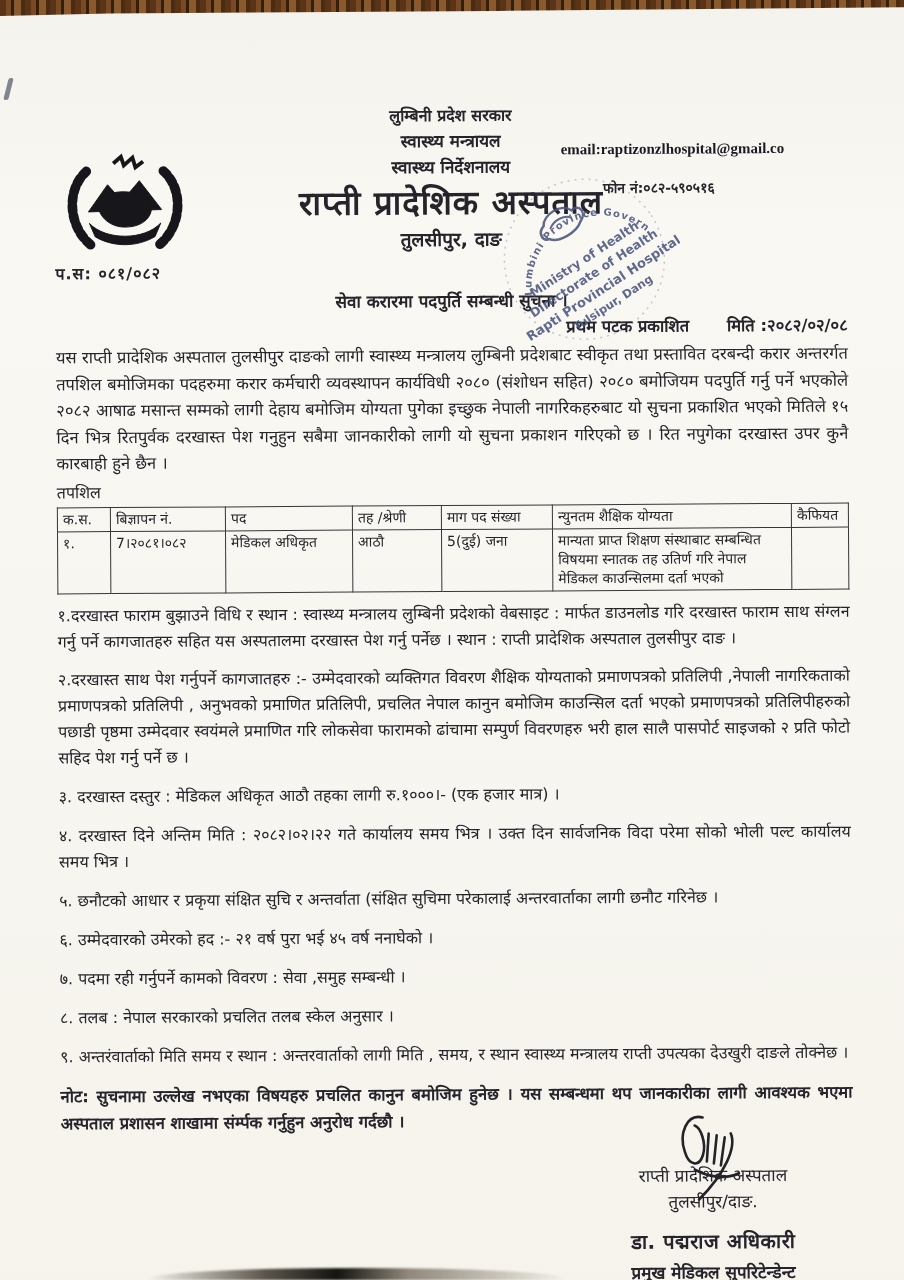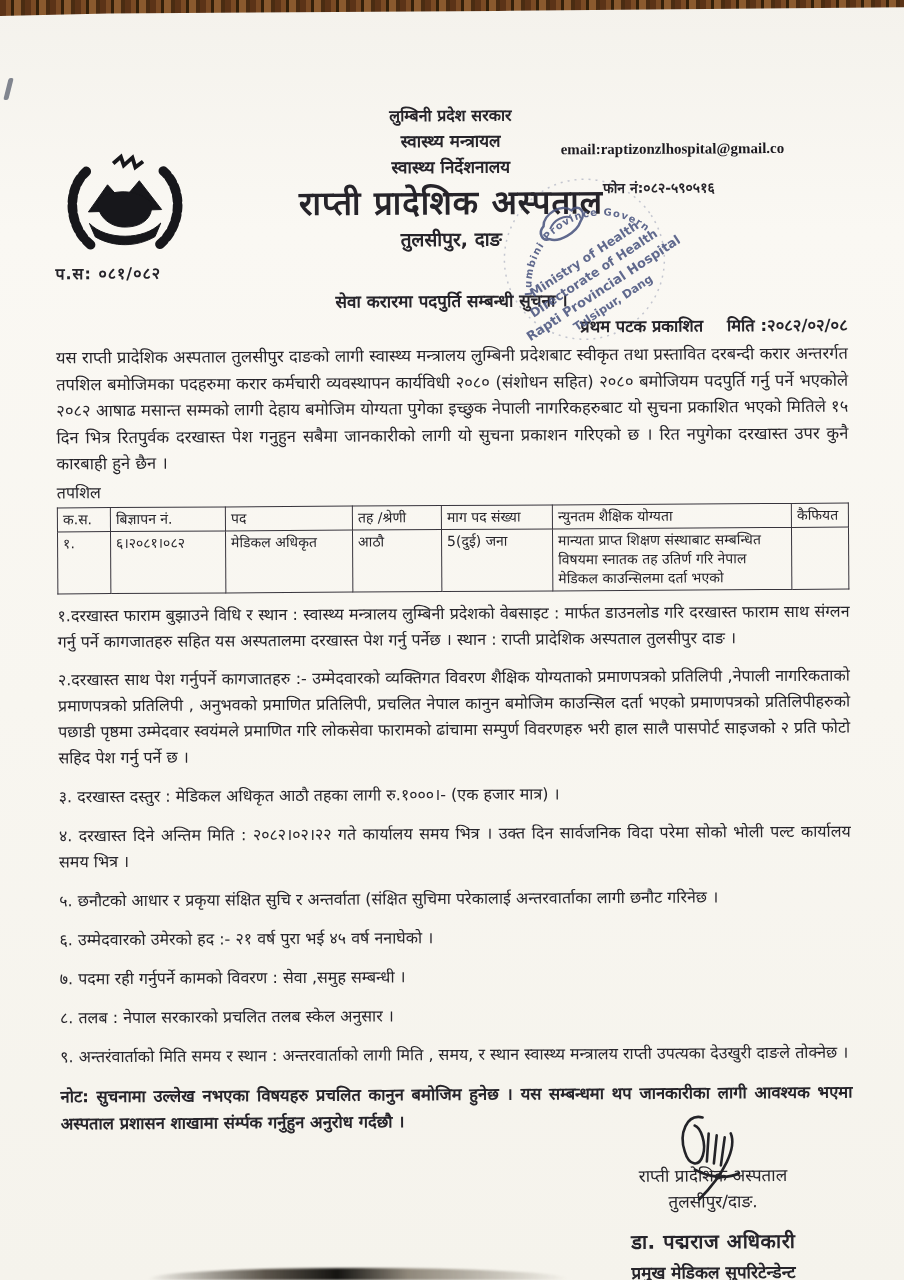--- a/index.html
+++ b/index.html
@@ -32,21 +32,21 @@
   .lh-loc{font-size:19px;font-weight:bold;margin-top:2px;}
   .emblem{position:absolute;left:0;top:44px;width:140px;height:106px;}
   .contact{position:absolute;left:506px;top:38px;width:300px;text-align:left;}
   .email{font-family:"Liberation Serif",serif;font-weight:bold;font-size:15px;color:#1c1a20;}
   .phone{margin-top:20px;margin-left:42px;font-size:14px;font-weight:bold;}
   .stamp{position:absolute;left:420px;top:46px;width:205px;height:200px;opacity:.88;}
   
   .ref{font-size:16px;font-weight:bold;margin-top:4px;letter-spacing:1px;}
   .subject{text-align:center;font-size:17px;font-weight:bold;margin-top:7px;}
   .pubrow{text-align:right;font-size:16.5px;font-weight:bold;margin-top:3px;}
-  .pubrow .date{margin-left:18px;}
+  .pubrow .date{margin-left:32px;}
   .bodytxt{font-size:16.5px;line-height:26.5px;text-align:justify;margin-top:5px;}
   .details{font-size:16px;margin-top:3px;}
   
   table.vac{width:100%;border-collapse:collapse;margin-top:4px;font-size:14px;}
   table.vac th,table.vac td{border:1px solid #38353d;padding:2px 5px;text-align:left;vertical-align:top;font-weight:normal;line-height:19px;}
   .c0{width:42px}.c1{width:104px}.c2{width:116px}.c3{width:78px}.c4{width:100px}.c6{width:46px}
   
   .item{font-size:16px;line-height:26px;text-align:justify;}
   .it1{margin-top:9px;}
   .it2{margin-top:12px;}
@@ -126,21 +126,21 @@
         <th class="c0">क.स.</th>
         <th class="c1">बिज्ञापन नं.</th>
         <th class="c2">पद</th>
         <th class="c3">तह /श्रेणी</th>
         <th class="c4">माग पद संख्या</th>
         <th>न्युनतम शैक्षिक योग्यता</th>
         <th class="c6">कैफियत</th>
       </tr>
       <tr>
         <td>१.</td>
-        <td>६।२०८१।०८२</td>
+        <td>7।२०८१।०८२</td>
         <td>मेडिकल अधिकृत</td>
         <td>आठौ</td>
         <td>5(दुई) जना</td>
         <td>मान्यता प्राप्त शिक्षण संस्थाबाट सम्बन्धित विषयमा स्नातक तह उतिर्ण गरि नेपाल मेडिकल काउन्सिलमा दर्ता भएको</td>
         <td></td>
       </tr>
     </tbody>
       </table>
 
     <div class="item it1">१.दरखास्त फाराम बुझाउने विधि र स्थान : स्वास्थ्य मन्त्रालय लुम्बिनी प्रदेशको वेबसाइट : मार्फत डाउनलोड गरि दरखास्त फाराम साथ संग्लन गर्नु पर्ने कागजातहरु सहित यस अस्पतालमा दरखास्त पेश गर्नु पर्नेछ । स्थान : राप्ती प्रादेशिक अस्पताल तुलसीपुर दाङ ।</div>

